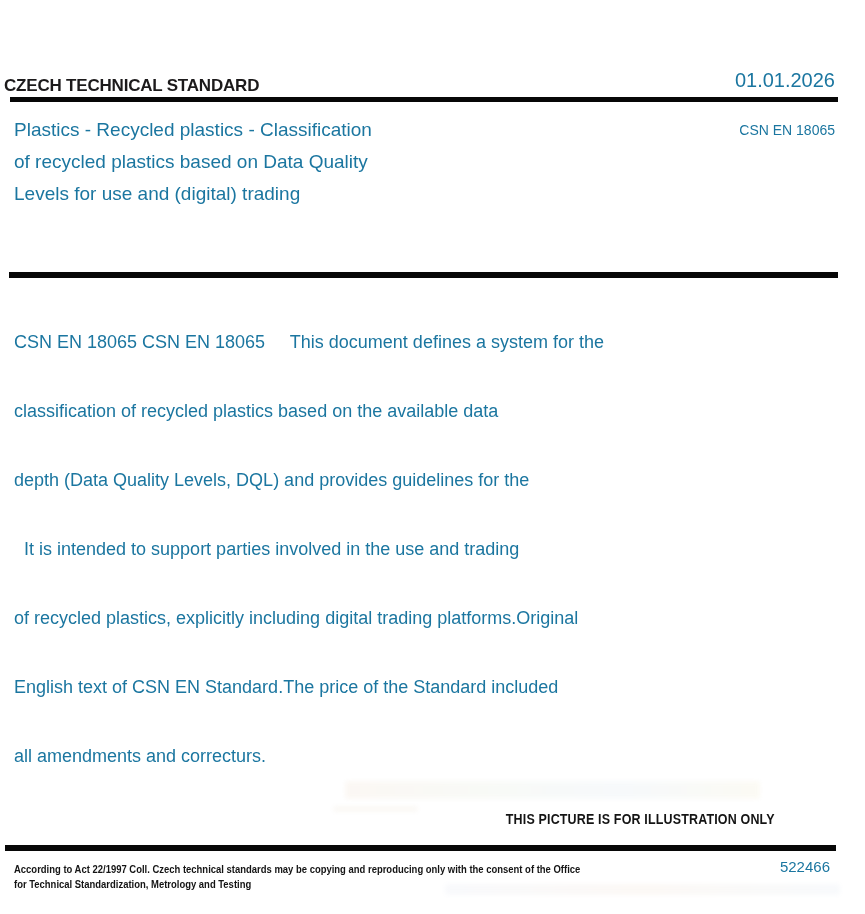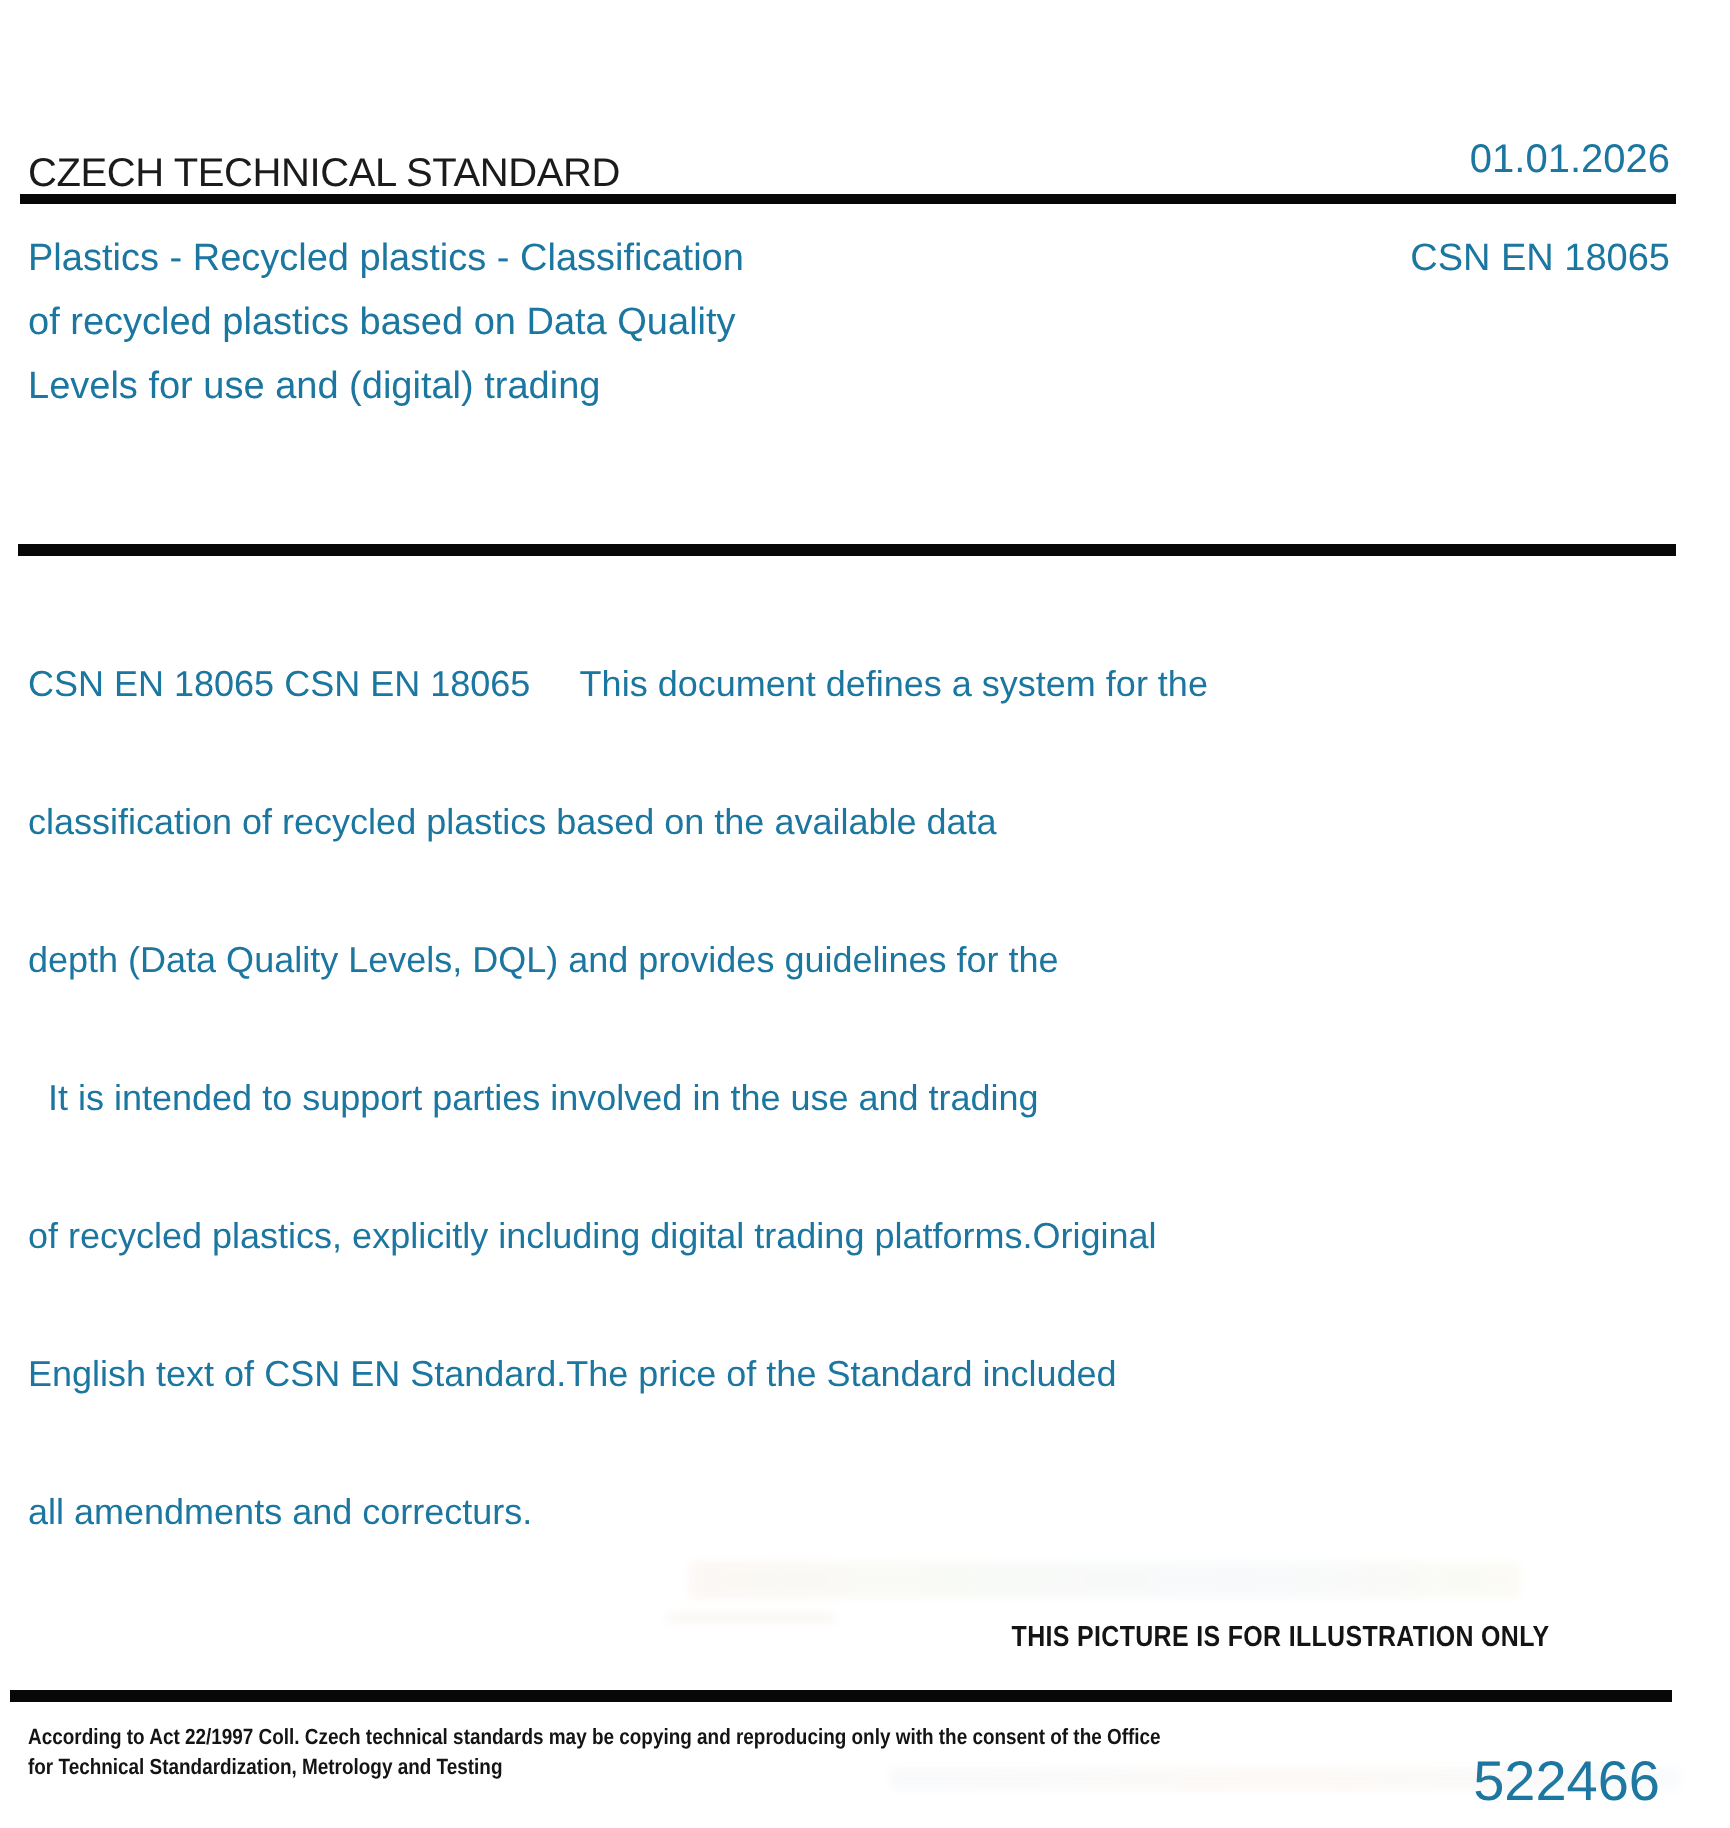--- a/index.html
+++ b/index.html
@@ -22,23 +22,23 @@
   .rule {
     position: absolute;
     background: #070707;
   }
   .rule-header { left: 10px; top: 97px;  width: 828px; height: 5px; }
   .rule-title  { left: 9px;  top: 272px; width: 829px; height: 6px; }
   .rule-footer { left: 5px;  top: 845px; width: 831px; height: 6px; }
 
   .header-label {
     position: absolute;
-    left: 14px; top: 76px;
-    font-size: 20px;
-    font-weight: normal;
+    left: 4px; top: 76px;
+    font-size: 17px;
+    font-weight: bold;
     letter-spacing: -0.2px;
     color: var(--ink);
     white-space: nowrap;
   }
   .header-date {
     position: absolute;
     right: 30px; top: 69px;
     font-size: 20px;
     color: var(--accent);
     white-space: nowrap;
@@ -46,21 +46,21 @@
   .title-lines {
     position: absolute;
     left: 14px; top: 114px;
     font-size: 19px;
     line-height: 32px;
     color: var(--accent);
   }
   .refs {
     position: absolute;
     right: 30px; top: 114px;
-    font-size: 19px;
+    font-size: 14px;
     line-height: 32px;
     text-align: right;
     color: var(--accent);
   }
   .abstract {
     position: absolute;
     left: 14px; top: 289px;
     font-size: 18px;
     line-height: 32px;
     color: var(--accent);
@@ -87,24 +87,23 @@
     font-weight: bold;
     line-height: 14.5px;
     color: #141414;
     white-space: nowrap;
     transform: scaleX(0.86);
     transform-origin: 0 0;
   }
   .footer-number {
     position: absolute;
     right: 35px; top: 858px;
-    font-size: 28px;
+    font-size: 15px;
     color: var(--accent);
     white-space: nowrap;
-    margin-top: 17px;
   }
   .ghost {
     position: absolute;
     border-radius: 3px;
     filter: blur(2px);
     pointer-events: none;
   }
   .ghost-1 {
     left: 345px; top: 781px; width: 415px; height: 18px;
     background: linear-gradient(90deg, #c98a4e, #9ab37c, #7fa6c9, #c9b84e);

